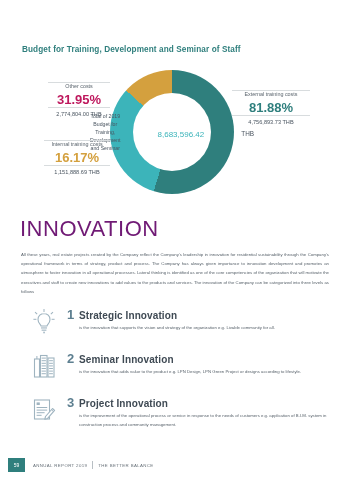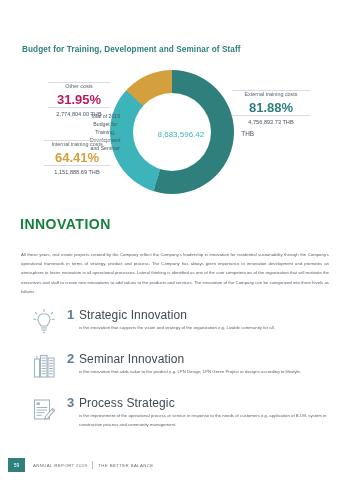--- a/index.html
+++ b/index.html
@@ -57,43 +57,43 @@
   .callout.internal { left: 44px;  top: 78px;  width: 66px; }
   .callout.external { left: 232px; top: 28px;  width: 78px; }
 
   .c-teal { color: #be185d; }
   .c-gold { color: #d4a03e; }
   .c-dark { color: #2f7f7d; }
 
   
   .innov-title {
     position: absolute; left: 20px; top: 216px;
-    font-size: 14px; font-weight: bold; letter-spacing: .5px;
-    color: #15803d;
+    font-size: 22px; font-weight: normal; letter-spacing: .5px;
+    color: #701a75;
   }
   .innov-para {
     position: absolute; left: 21px; top: 250px; width: 308px;
     font-size: 4.3px; line-height: 9.2px; color: #555f68; text-align: justify;
   }
 
   
   .items { position: absolute; left: 21px; top: 306px; width: 310px; }
   .item { display: flex; align-items: flex-start; margin-bottom: 12px; }
   .item-icon {
     width: 46px; min-width: 46px; height: 32px;
     display: flex; align-items: center; justify-content: center;
   }
   .item-body { flex: 1; padding-top: 1px; }
   .item-head { display: flex; align-items: baseline; }
   .item-num {
     font-size: 13px; font-weight: bold; color: #5d7f90;
     width: 12px; min-width: 12px;
   }
   .item-name {
-    font-size: 12px; font-weight: normal; color: #3f4a54; letter-spacing: .1px;
+    font-size: 10px; font-weight: bold; color: #3f4a54; letter-spacing: .1px;
   }
   .item-desc {
     font-size: 4.3px; line-height: 8.6px; color: #555f68;
     margin-top: 2px; margin-left: 12px; width: 252px;
   }
 
   
   .footer { position: absolute; left: 0; bottom: 0; width: 348px; height: 26px; }
   .page-badge {
     position: absolute; left: 8px; top: 4px;
@@ -130,21 +130,21 @@
       <div class="rule-top"></div>
       <div class="lbl">Other costs</div>
       <div class="pct c-teal">31.95%</div>
       <div class="rule-bot"></div>
       <div class="amt">2,774,804.00 THB</div>
     </div>
 
     <div class="callout internal">
       <div class="rule-top"></div>
       <div class="lbl">Internal training costs</div>
-      <div class="pct c-gold">64.41%</div>
+      <div class="pct c-gold">16.17%</div>
       <div class="rule-bot"></div>
       <div class="amt">1,151,888.69 THB</div>
     </div>
 
     <div class="callout external">
       <div class="rule-top"></div>
       <div class="lbl">External training costs</div>
       <div class="pct c-dark">81.88%</div>
       <div class="rule-bot"></div>
       <div class="amt">4,756,893.73 THB</div>
@@ -223,21 +223,21 @@
             <rect x="5.6" y="15.2" width="8" height="1"></rect>
             <rect x="5.6" y="17.8" width="5" height="1"></rect>
           </g>
           <path d="M14.5 19.5 L21.5 11.5 L23.6 13.4 L16.6 21.4 L13.8 22.3 Z" fill="#ffffff" stroke="#9fb4c0" stroke-width="1.1" stroke-linejoin="round"></path>
           <line x1="20.4" y1="12.7" x2="22.4" y2="14.5" stroke="#9fb4c0" stroke-width="1"></line>
         </svg>
       </div>
       <div class="item-body">
         <div class="item-head">
           <div class="item-num">3</div>
-          <div class="item-name">Process Strategic</div>
+          <div class="item-name">Project Innovation</div>
         </div>
         <div class="item-desc">is the improvement of the operational process or service in response to the needs of customers e.g. application of B.I.M. system in construction process and community management.</div>
       </div>
     </div>
 
   </div>
 
   <div class="footer">
     <div class="page-badge">59</div>
     <div class="foot-text">

